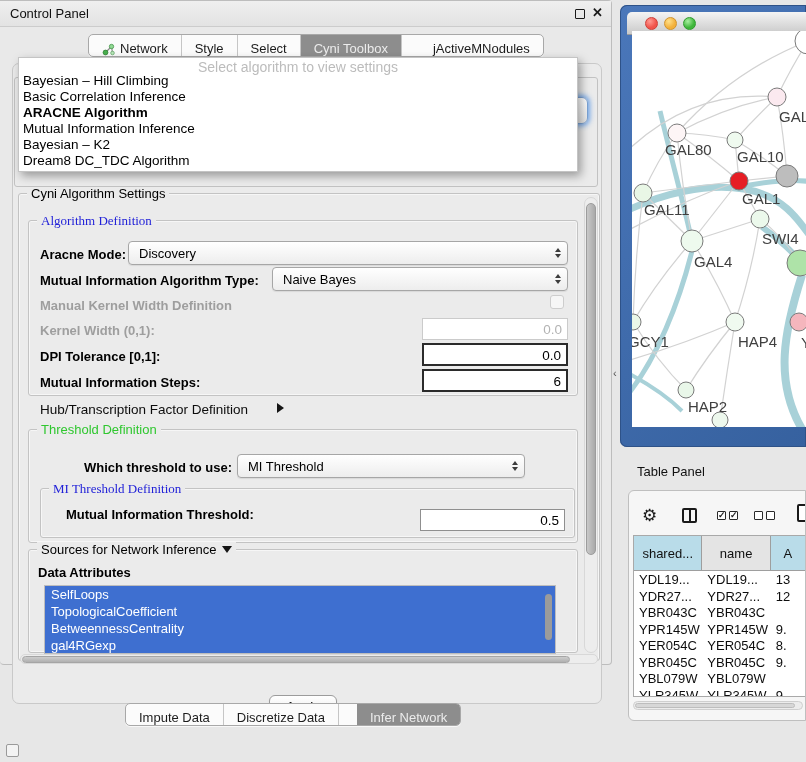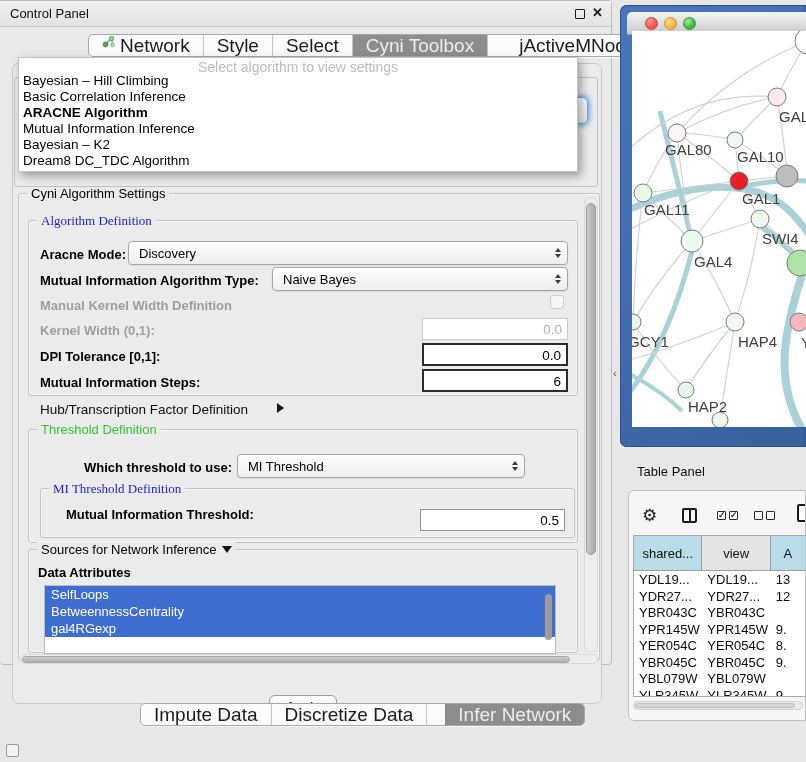--- a/index.html
+++ b/index.html
@@ -12,21 +12,21 @@
     border:1px solid #bdbdbd; border-left:none; border-radius:0 4px 4px 4px; }
   .cp-titlebar { left:0; top:0; width:100%; height:26px; background:linear-gradient(#efefef,#e3e3e3);
     border-bottom:1px solid #cccccc; }
   .cp-title { left:10px; top:5px; font-size:13px; color:#111; }
   .float-icon { right:26px; top:8px; width:10px; height:10px; border:1.5px solid #1a1a1a; border-radius:1px; }
   .close-icon { right:8px; top:4px; font-size:13px; font-weight:bold; color:#1a1a1a; }
 
   
   .seg { display:flex; border:1px solid #a8a8a8; border-radius:5px; background:#fbfbfb; height:23px;
     overflow:hidden; box-shadow:0 1px 0 rgba(255,255,255,.7); }
-  .seg .tab { display:flex; align-items:flex-start; gap:5px; padding:0 13px; font-size:19px; color:#1c1c1c;
+  .seg .tab { display:flex; align-items:flex-end; gap:5px; padding:0 13px; font-size:13px; color:#1c1c1c;
     border-right:1px solid #c6c6c6; cursor:default; white-space:nowrap; }
   .seg .tab:last-child { border-right:none;margin-left:18px; }
   .seg .tab.sel { background:#8d8d8d; color:#ececec; }
 
   .content-panel { left:12px; top:62px; width:590px; height:641px; background:#ebebeb;
     border:1px solid #c9c9c9; border-radius:7px; }
 
   
   .popup { left:18px; top:57px; width:560px; height:115px; background:#ffffff;
     border:1px solid #c4c4c4; box-shadow:3px 4px 9px rgba(0,0,0,.35); z-index:40; }
@@ -239,35 +239,36 @@
   <div class="abs gbox" style="left:28px; top:548px; width:550px; height:104px;">
     <span class="legend">
       <span>Sources for Network Inference</span>
       <span class="tri-down"></span>
     </span>
   </div>
   <span class="abs lbl" style="left:38px; top:564px;">Data Attributes</span>
 
   <div class="abs attr-list" style="left:44px; top:584px; width:512px; height:69px;">
     <div class="attr-item">SelfLoops</div>
+    <div class="attr-item">TopologicalCoefficient</div>
     <div class="attr-item">BetweennessCentrality</div>
     <div class="attr-item">gal4RGexp</div>
     <span class="list-vthumb"></span>
   </div>
 
   <div class="abs vscroll" style="left:584px; top:196px; width:14px; height:456px;">
     <span class="vthumb" style="height:352px;"></span>
   </div>
   <div class="abs hscroll" style="left:20px; top:653px; width:578px; height:10px;">
     <span class="hthumb" style="width:548px;"></span>
   </div>
 
   <div class="abs apply-btn" style="left:269px; top:674px;margin-top:20px;">Apply</div>
 
-  <div class="abs seg" style="left:140px; top:702px;">
+  <div class="abs seg" style="left:125px; top:702px;">
     <div class="tab">
         <span>Impute Data</span>
       </div>
     <div class="tab">
         <span>Discretize Data</span>
       </div>
     <div class="tab sel">
         <span>Infer Network</span>
       </div>
   </div>
@@ -381,21 +382,21 @@
   </span>
   <span class="tb-icon cbp" style="left:125px; top:20px;">
     <span class="cb"></span>
       <span class="cb"></span>
   </span>
   <span class="tb-icon doc-icon" style="left:168px; top:13px;"></span>
 
   <div class="ttable">
     <div class="thead">
       <div class="th blue c1">shared...</div>
-      <div class="th gray c2">view</div>
+      <div class="th gray c2">name</div>
       <div class="th blue c3">A</div>
     </div>
     <div class="trow">
       <div class="td c1">YDL19...</div>
       <div class="td c2">YDL19...</div>
       <div class="td c3">13</div>
     </div>
     <div class="trow">
       <div class="td c1">YDR27...</div>
       <div class="td c2">YDR27...</div>

